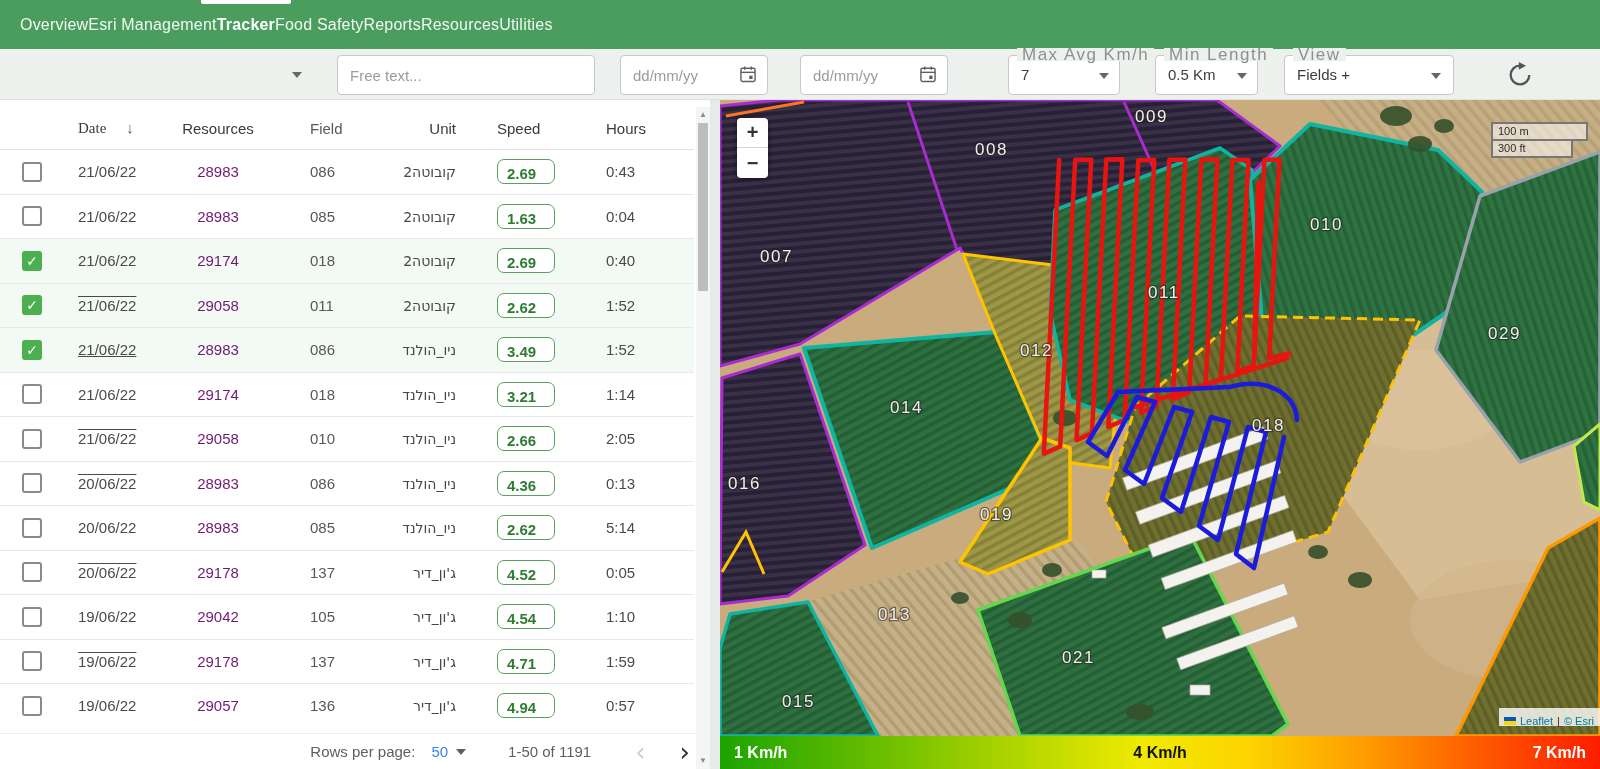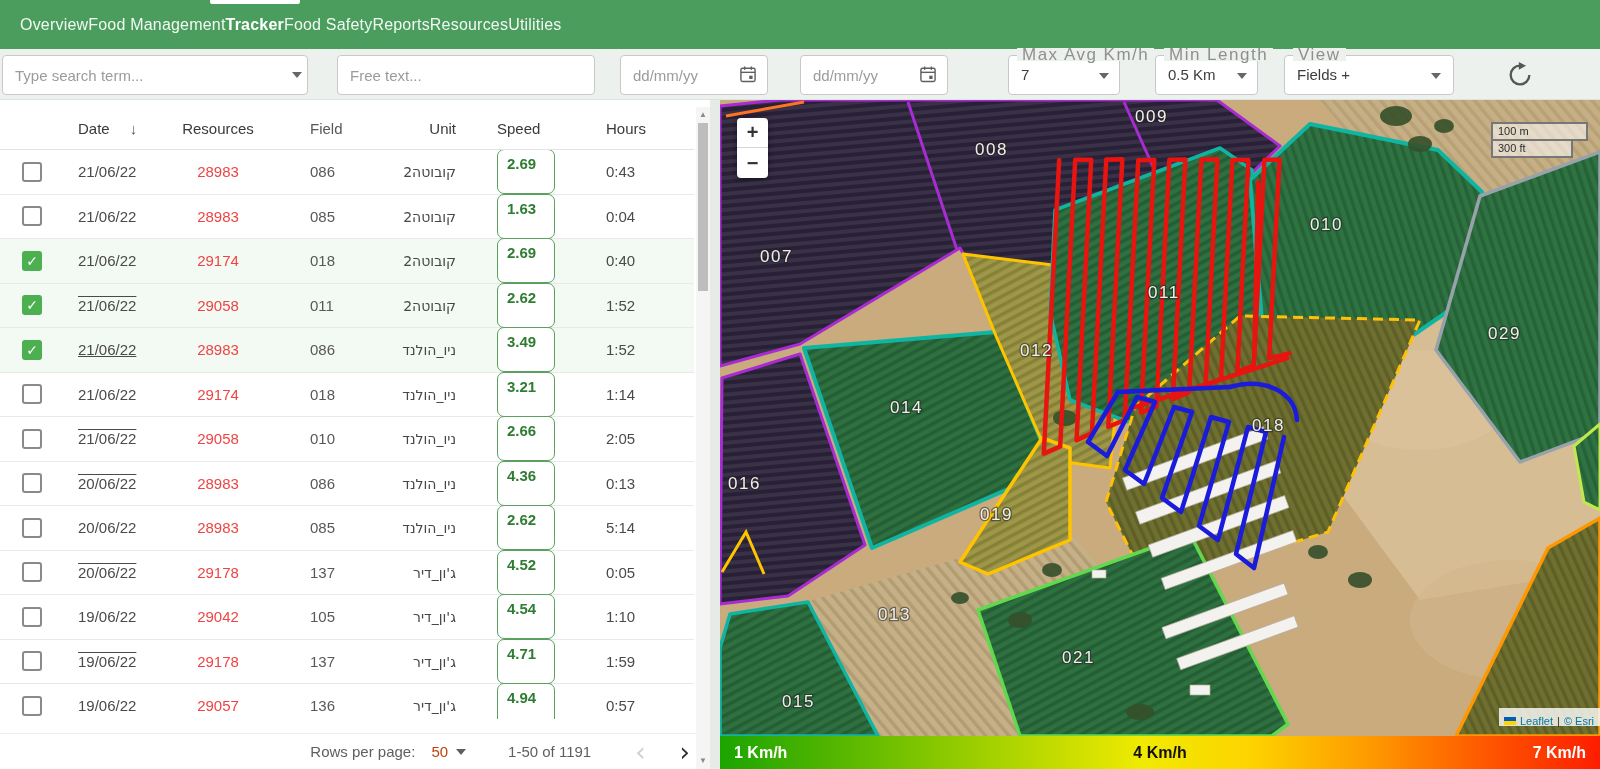--- a/index.html
+++ b/index.html
@@ -36,32 +36,32 @@
   .tbody { position:absolute; top:50px; left:0; width:694px; height:569px; overflow:hidden; }
   .trow { height:44.5px; display:flex; align-items:center; border-bottom:1px solid #e9e9e9; font-size:15px; color:#4a4a4a; }
   .trow.checked { background:#f3f9f3; }
   .c1{width:64px; display:flex; justify-content:center;}
   .c2{width:96px; padding-left:14px;}
   .c3{width:116px; text-align:center;}
   .c4{width:88px; padding-left:34px; color:#585858;}
   .c5{width:130px; text-align:right; padding-right:38px;}
   .c6{width:104px; padding-left:3px;}
   .c7{width:96px; padding-left:8px;}
-  .thead .c2{display:flex; align-items:flex-start; gap:20px;}
+  .thead .c2{display:flex; align-items:flex-start; gap:20px;font-family:Liberation Serif, serif;}
   .sort-arrow{ color:#5a5a5a; font-size:15px; }
   .cb { width:20px; height:20px; border:2px solid #8a8a8a; border-radius:3px; background:#fff; display:flex; align-items:center; justify-content:center; cursor:pointer; color:transparent; font-size:14px; font-weight:700; line-height:1; }
   .cb.on { background:#4caf50; border-color:#4caf50; color:#fff; }
   .date-mark-overline { text-decoration:overline; }
   .date-mark-underline { text-decoration:underline; }
-  .ref { color:#ef4444; font-weight:500; cursor:pointer; text-decoration:none; }
+  .ref { color:#701a75; font-weight:500; cursor:pointer; text-decoration:none; }
   .unit { font-family:"DejaVu Sans",sans-serif; font-size:14px; color:#474747; }
-  .speed { display:inline-block; width:58px; border:1.5px solid #5aa05f; border-radius:7px; padding:5px 0 21px 9px; color:#2e7d32; font-weight:700; background:#fff; }
+  .speed { display:inline-block; width:58px; border:1.5px solid #5aa05f; border-radius:7px; padding:5px 0 1px 9px; color:#2e7d32; font-weight:700; background:#fff; }
   .tfoot { position:absolute; bottom:0; left:0; width:710px; height:36px; background:#fff; border-top:1px solid #ececec; display:flex; align-items:center; justify-content:flex-end; font-size:15px; color:#5f5f5f; padding-right:14px; z-index:3; }
   .rpp-label { margin-right:16px; }
-  .rpp-value { display:flex; align-items:center; gap:8px; margin-right:42px; color:#c2410c; cursor:pointer; }
+  .rpp-value { display:flex; align-items:center; gap:8px; margin-right:42px; color:#3b82f6; cursor:pointer; }
   .rpp-caret { width:0;height:0;border-left:5px solid transparent;border-right:5px solid transparent;border-top:6px solid #5f5f5f; }
   .range { margin-right:38px; }
   .pg { font-size:26px; line-height:1; padding:0 6px; cursor:pointer; font-family:"DejaVu Sans",sans-serif; }
   .pg.prev { color:#cfcfcf; margin-right:22px; }
   .pg.next { color:#2f2f2f; }
   .vscroll { position:absolute; top:7px; right:0; width:14px; bottom:0; background:#f5f5f5; z-index:4; }
   .vscroll .up, .vscroll .down { position:absolute; left:0; width:14px; text-align:center; font-size:8px; color:#8a8a8a; }
   .vscroll .up { top:3px; } .vscroll .down { bottom:4px; }
   .vthumb { position:absolute; top:16px; left:2px; width:10px; height:168px; background:#bdbdbd; }
 
@@ -90,31 +90,30 @@
   .leg-min { position:absolute; left:14px; color:#fff; }
   .leg-mid { position:absolute; left:50%; transform:translateX(-50%); color:#101010; }
   .leg-max { position:absolute; right:14px; color:#fff; }
 </style>
 </head>
 <body>
 
 <div class="nav">
   <div class="nav-tabs">
       <div class="tab">Overview</div>
-      <div class="tab">Food Management</div>
+      <div class="tab">Esri Management</div>
       <div class="tab active">Tracker</div>
       <div class="tab">Food Safety</div>
       <div class="tab">Reports</div>
       <div class="tab">Resources</div>
       <div class="tab">Utilities</div>
     </div>
 </div>
 
 <div class="filters">
-  <input class="fin" style="left: 2px; width: 306px;" placeholder="Type search term...">
   <span class="caret" style="left:292px; top:23px;"></span>
 
   <input class="fin" style="left: 337px; width: 258px;" placeholder="Free text...">
 
   <input class="fin" style="left: 620px; width: 148px;" placeholder="dd/mm/yy">
   <span class="cal" style="left:738px;">
     <svg width="20" height="20" viewBox="0 0 24 24" fill="none" stroke="#5f5f5f" stroke-width="1.7">
       <rect x="3.5" y="5" width="17" height="16" rx="2"></rect>
         <line x1="3.5" y1="10" x2="20.5" y2="10"></line>
       <line x1="8" y1="3" x2="8" y2="7"></line>

